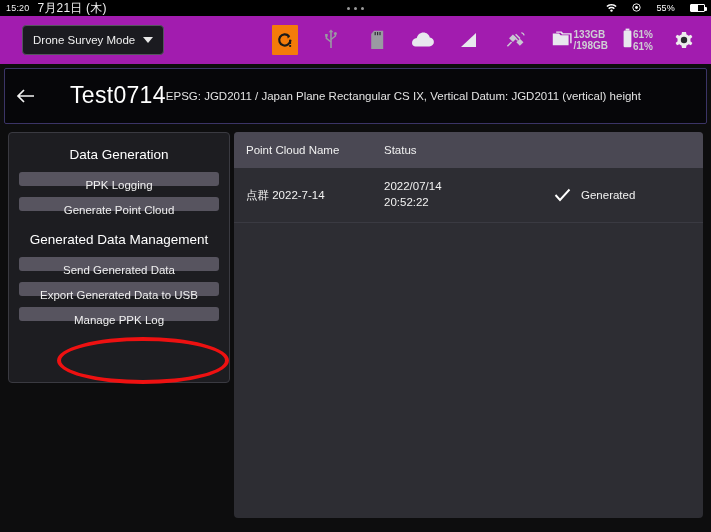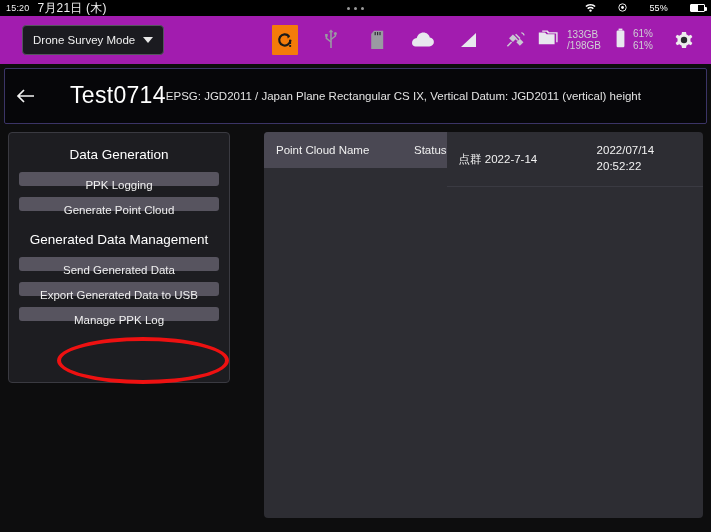--- a/index.html
+++ b/index.html
@@ -50,21 +50,21 @@
   .sb-dots i {
     display: block;
     width: 3px; height: 3px;
     border-radius: 50%;
     background: #9a9a9a;
   }
   .sb-right {
     margin-left: auto;
     display: flex;
     align-items: center;
-    gap: 22px;
+    gap: 15px;
     font-size: 9px;
     color: #ffffff;
   }
   .sb-batt-pct { letter-spacing: 0.2px; }
   .sb-batt-shape {
     width: 15px; height: 8px;
     border: 1px solid #ffffff;
     border-radius: 1px;
     position: relative;
     box-sizing: border-box;
@@ -132,22 +132,22 @@
     border-radius: 1px;
   }
   .tb-right {
     margin-left: auto;
     display: flex;
     align-items: center;
     gap: 14px;
   }
   .stat-group {
     display: flex;
-    align-items: flex-start;
-    gap: 7px;
+    align-items: flex-end;
+    font-weight: bold;
   }
   .stat-lines {
     display: flex;
     flex-direction: column;
     line-height: 1.15;
     font-size: 10px;
     color: #cfcfd4;
   }
   .gear-wrap {
     width: 26px; height: 26px;
@@ -192,21 +192,21 @@
   }
 
   
   .content {
     position: absolute;
     left: 0; right: 0;
     top: 126px; bottom: 0;
     display: flex;
     padding: 6px 4px 0 8px;
     box-sizing: border-box;
-    gap: 18px;
+    gap: 4px;
   }
 
   
   .side-panel {
     width: 222px;
     flex: 0 0 222px;
     background: #1d1d21;
     border: 1px solid #3a3a41;
     border-radius: 4px;
     box-sizing: border-box;
@@ -240,22 +240,21 @@
 
   
   .table-panel {
     flex: 1 1 auto;
     background: #2d2d33;
     border-radius: 4px;
     margin-right: 4px;
     margin-bottom: 14px;
     overflow: hidden;
     display: flex;
-    flex-direction: row;
-    margin-left: 16px;
+    flex-direction: column;
   }
   .thead {
     background: #4a4853;
     height: 36px;
     display: flex;
     align-items: center;
     font-size: 11.5px;
     color: #f0f0f0;
   }
   .trow {

